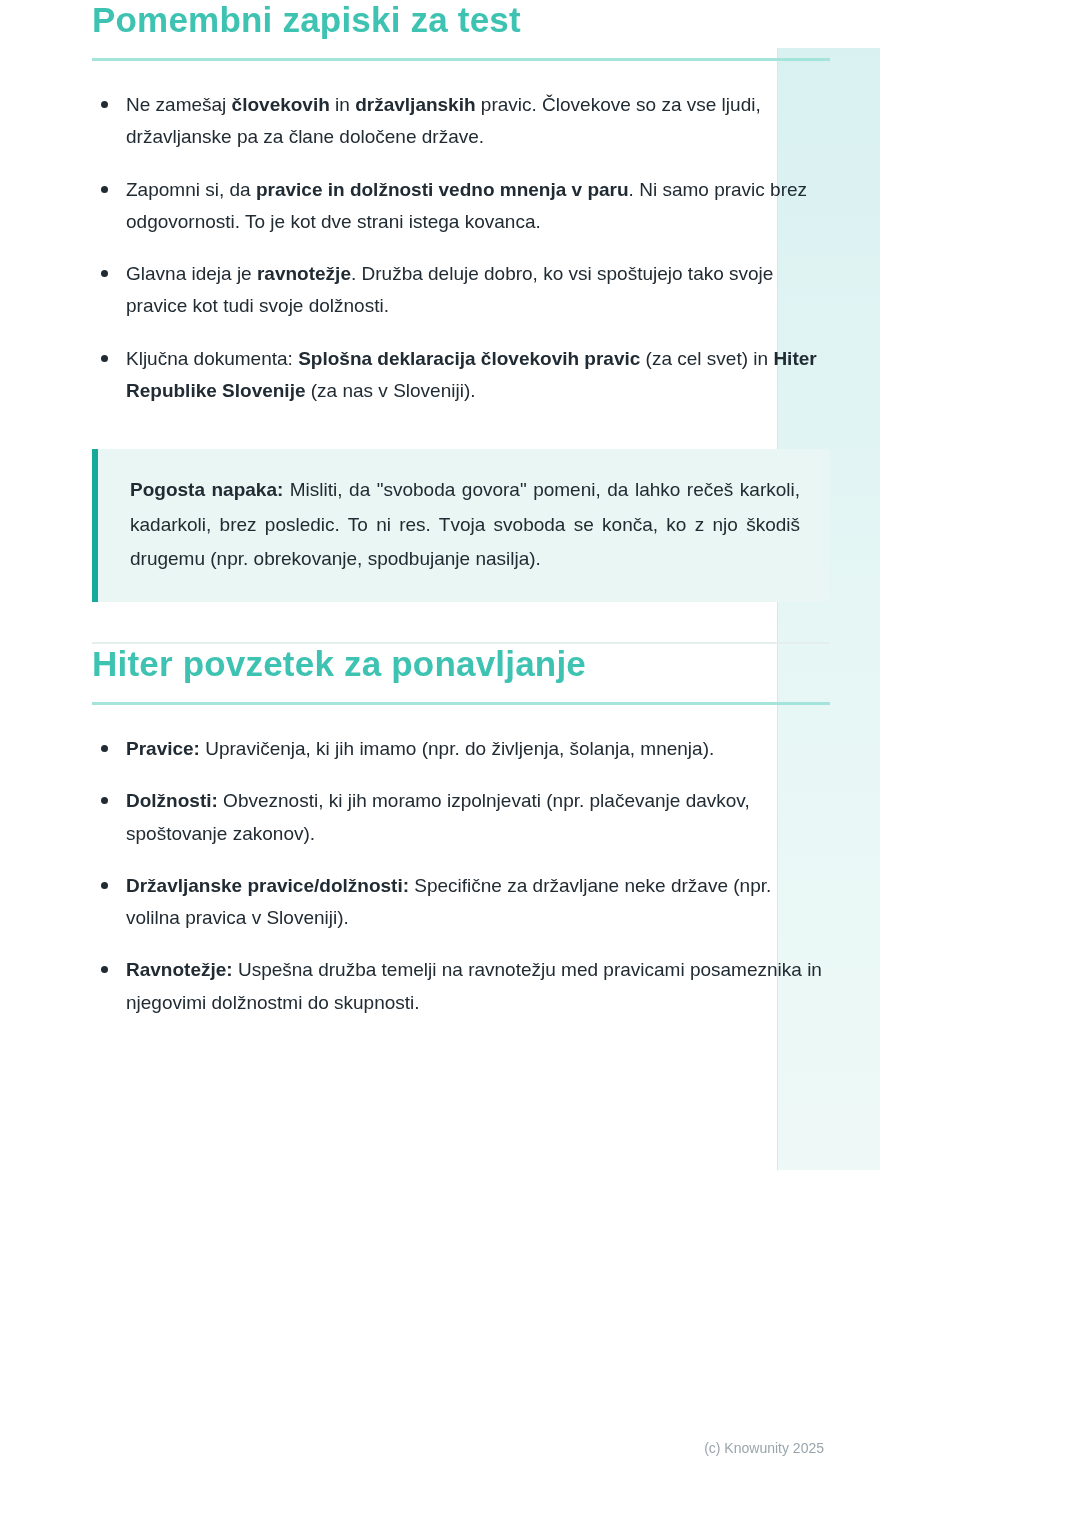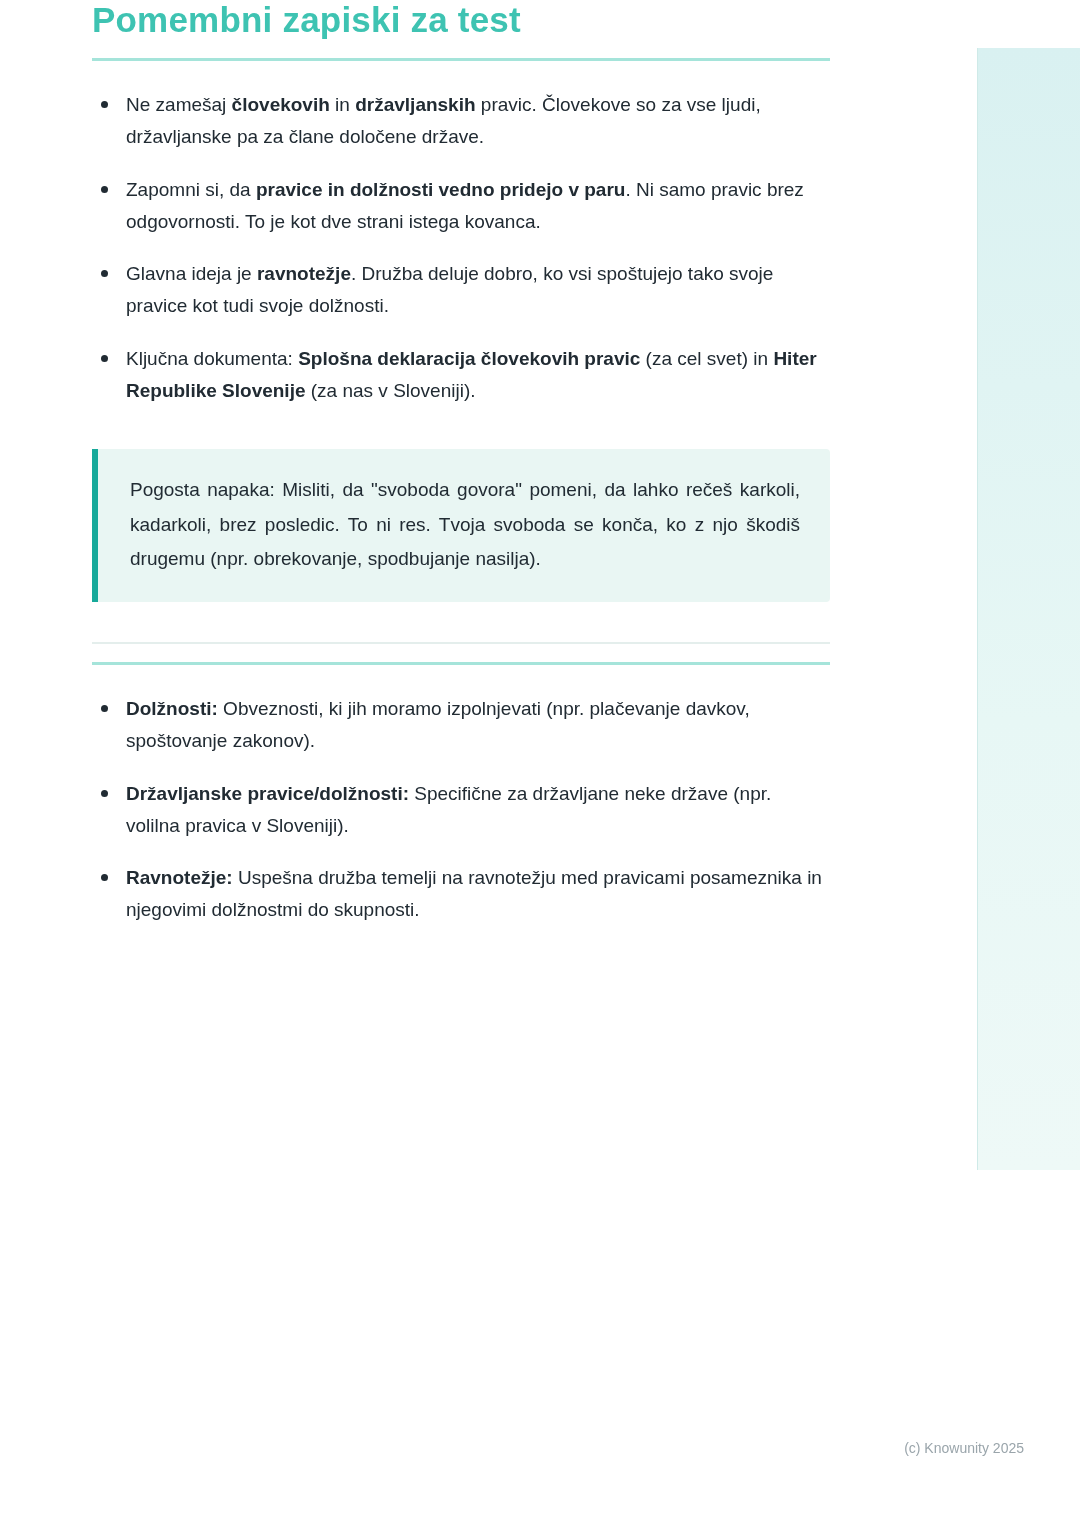--- a/index.html
+++ b/index.html
@@ -1,18 +1,18 @@
 <!DOCTYPE html>
 <html><head>
 <meta charset="utf-8">
 <style>
   html, body { margin: 0; padding: 0; background: #ffffff; }
   .page {
     position: relative;
-    width: 1080px;
+    width: 880px;
     height: 1528px;
     background: #ffffff;
     font-family: "Liberation Sans", sans-serif;
     color: #212b33;
     overflow: hidden;
   }
   .side-strip {
     position: absolute;
     top: 48px;
     right: 0;
@@ -71,21 +71,21 @@
     border-left: 6px solid #17a99a;
     border-radius: 0 4px 4px 0;
     padding: 24px 30px 26px 32px;
   }
   .callout p {
     margin: 0;
     font-size: 19px;
     line-height: 1.8;
     text-align: justify;
   }
-  .callout p strong { font-weight: 400; }
+  .callout p strong { font-weight: 700; }
   hr.section-divider {
     border: none;
     border-top: 2px solid #e4eeec;
     margin: 40px 0 0 0;
     width: 100%;
   }
   .footer {
     position: absolute;
     right: 56px;
     bottom: 72px;
@@ -99,34 +99,36 @@
 <div class="page">
   <div class="side-strip"></div>
 
   <div class="content">
 
     <h1 class="section-title title-1">Pomembni zapiski za test</h1>
     <hr class="accent-rule">
 
     <ul class="bullet-list">
       <li><span>Ne zamešaj </span><strong>človekovih</strong><span> in </span><strong>državljanskih</strong><span> pravic. Človekove so za vse ljudi, državljanske pa za člane določene države.</span></li>
-      <li><span>Zapomni si, da </span><strong>pravice in dolžnosti vedno pridejo v paru</strong><span>. Ni samo pravic brez odgovornosti. To je kot dve strani istega kovanca.</span></li>
+      <li><span>Zapomni si, da </span><strong>pravice in dolžnosti vedno mnenja v paru</strong><span>. Ni samo pravic brez odgovornosti. To je kot dve strani istega kovanca.</span></li>
       <li><span>Glavna ideja je </span><strong>ravnotežje</strong><span>. Družba deluje dobro, ko vsi spoštujejo tako svoje pravice kot tudi svoje dolžnosti.</span></li>
       <li><span>Ključna dokumenta: </span><strong>Splošna deklaracija človekovih pravic</strong><span> (za cel svet) in </span><strong>Hiter Republike Slovenije</strong><span> (za nas v Sloveniji).</span></li>
     </ul>
 
     <div class="callout">
       <p><strong>Pogosta napaka:</strong><span> Misliti, da "svoboda govora" pomeni, da lahko rečeš karkoli, kadarkoli, brez posledic. To ni res. Tvoja svoboda se konča, ko z njo škodiš drugemu (npr. obrekovanje, spodbujanje nasilja).</span></p>
     </div>
 
     <hr class="section-divider">
 
+    <h1 class="section-title title-2">Hiter povzetek za ponavljanje</h1>
     <hr class="accent-rule">
 
     <ul class="bullet-list">
+      <li><strong>Pravice:</strong><span> Upravičenja, ki jih imamo (npr. do življenja, šolanja, mnenja).</span></li>
       <li><strong>Dolžnosti:</strong><span> Obveznosti, ki jih moramo izpolnjevati (npr. plačevanje davkov, spoštovanje zakonov).</span></li>
       <li><strong>Državljanske pravice/dolžnosti:</strong><span> Specifične za državljane neke države (npr. volilna pravica v Sloveniji).</span></li>
       <li><strong>Ravnotežje:</strong><span> Uspešna družba temelji na ravnotežju med pravicami posameznika in njegovimi dolžnostmi do skupnosti.</span></li>
     </ul>
 
   </div>
 
   <div class="footer">(c) Knowunity 2025</div>
 </div>
 

